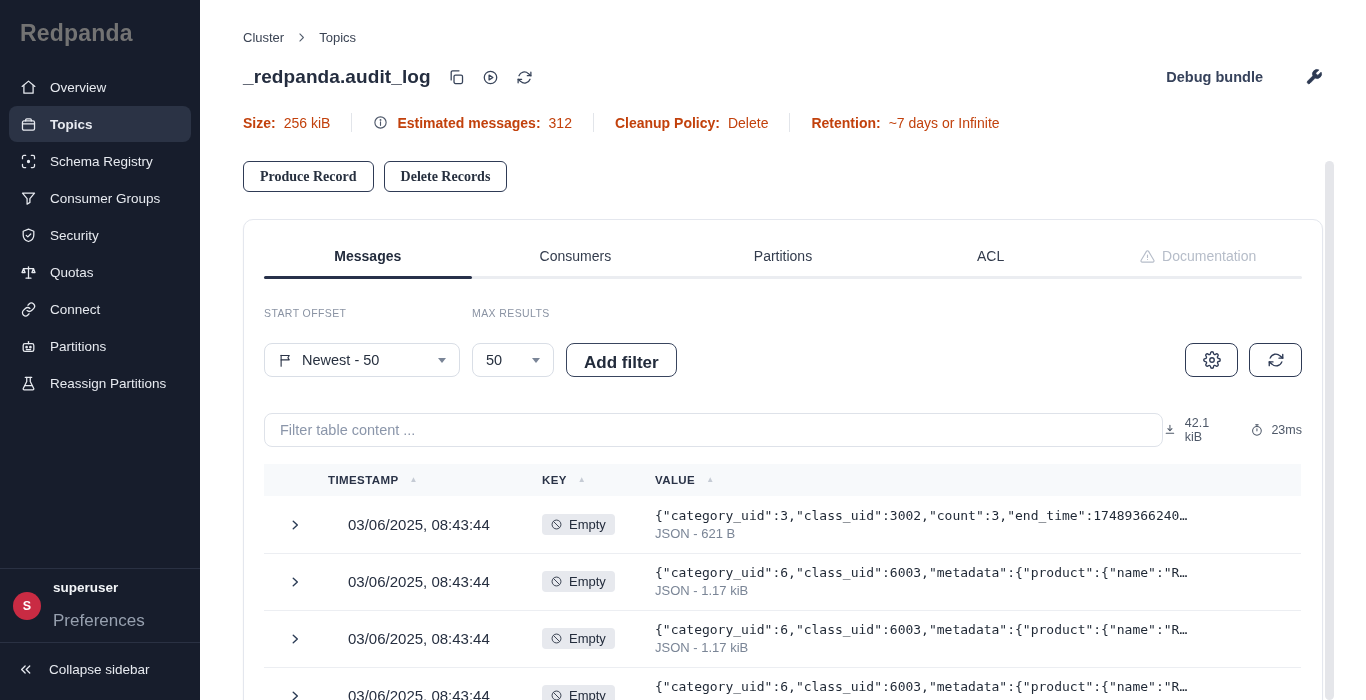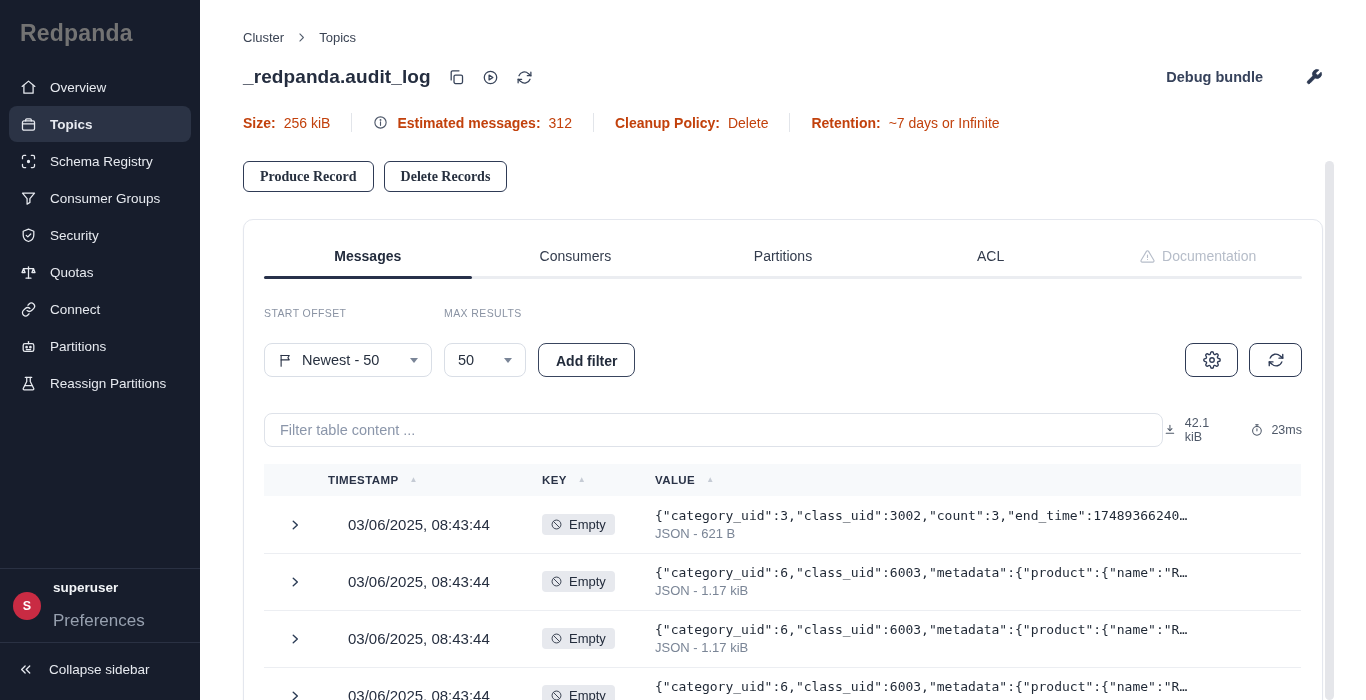--- a/index.html
+++ b/index.html
@@ -70,29 +70,29 @@
     background:#27314A; border-radius:2px; z-index:1; }
   .tab.disabled { color:#B6BDC9; cursor:default; }
   .warn-ic { width:15px; height:15px; stroke:#B6BDC9; fill:none; stroke-width:1.8;
     stroke-linecap:round; stroke-linejoin:round; }
 
   .controls-row { margin:28px 20px 0; display:flex; align-items:flex-end; }
   .control-group { display:flex; flex-direction:column; gap:24px; margin-right:12px; }
   .control-label { font-size:10.5px; letter-spacing:.4px; color:#8A93A3; font-weight:400; }
   .select { height:34px; border:1px solid #D9DEE6; border-radius:8px; background:#fff;
     display:flex; align-items:center; padding:0 13px; gap:9px; font-size:14.5px; color:#27303F; cursor:pointer; }
-  .select-offset { width:168px; }
+  .select-offset { width:196px; }
   .select-max { width:82px; justify-content:space-between; }
   .flag-ic { width:15px; height:15px; stroke:#2A3347; fill:none; stroke-width:1.8;
     stroke-linecap:round; stroke-linejoin:round; }
   .caret { width:0; height:0; border-left:4.5px solid transparent; border-right:4.5px solid transparent;
     border-top:5.5px solid #7A8597; margin-left:auto; }
   .select-max .caret { margin-left:0; }
   .add-filter { height:34px; border:1px solid #39455E; border-radius:8px; background:#fff;
-    padding:9px 17px; font-size:14px; font-weight:700; color:#222B3B;
+    padding:9px 17px; font-size:17px; font-weight:700; color:#222B3B;
     font-family:"Liberation Sans", sans-serif; cursor:pointer; }
   .right-btns { margin-left:auto; display:flex; gap:11px; }
   .icon-btn { width:53px; height:34px; border:1px solid #2E3A55; border-radius:8px; background:#fff;
     display:flex; align-items:center; justify-content:center; color:#2E3A55; cursor:pointer; }
   .icon-btn svg { width:18px; height:18px; stroke:currentColor; fill:none; stroke-width:1.8;
     stroke-linecap:round; stroke-linejoin:round; }
 
   .filter-row { margin:36px 20px 0; display:flex; align-items:center; }
   .filter-input { width:903px; height:34px; border:1px solid #DEE2E9; border-radius:8px;
     padding:0 15px; font-size:14.5px; color:#2A3345; outline:none;

